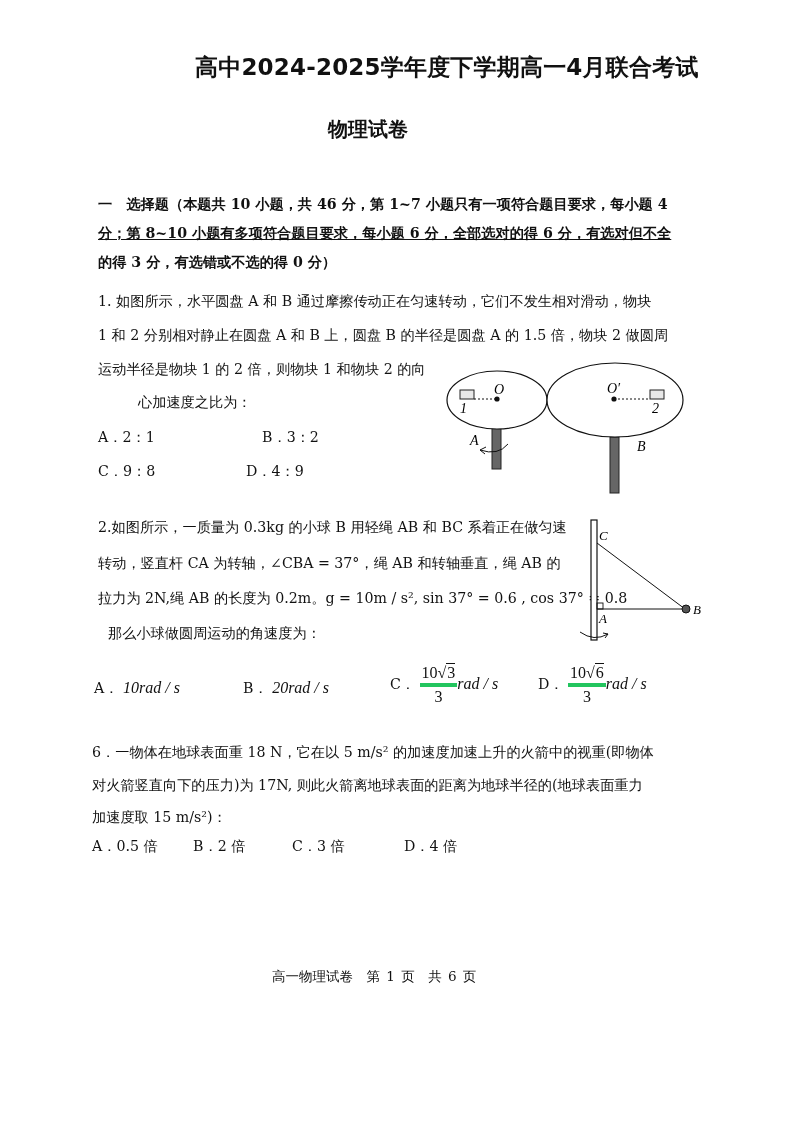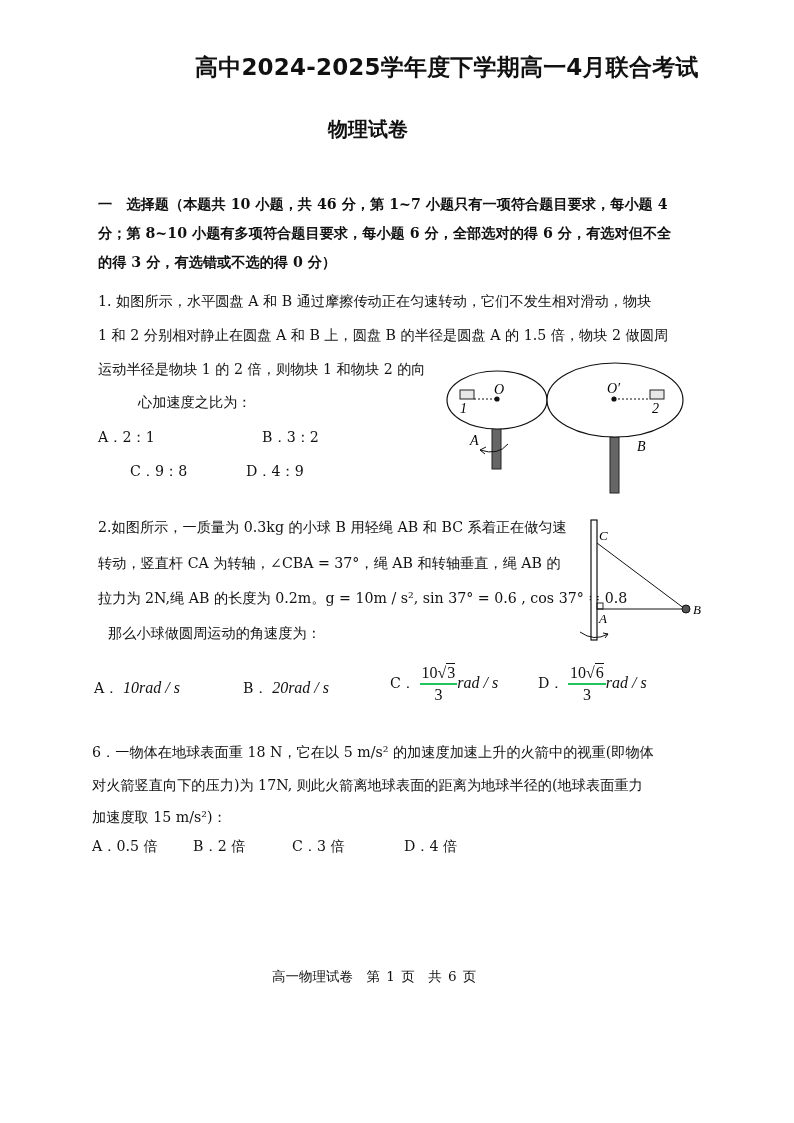--- a/index.html
+++ b/index.html
@@ -5,49 +5,49 @@
   html, body { margin: 0; padding: 0; background: #ffffff; }
   body { width: 794px; height: 1123px; position: relative; overflow: hidden; color: #111; font-family: "DejaVu Serif", "Liberation Serif", serif; }
   .abs { position: absolute; white-space: nowrap; }
   .title { left: 195px; top: 52px; font-family: "DejaVu Sans", "Liberation Sans", sans-serif; font-weight: bold; font-size: 23px; letter-spacing: 0.2px; }
   .subtitle { left: 328px; top: 116px; font-weight: bold; font-size: 20px; }
   .line { font-size: 14.2px; line-height: 17px; }
   .bold { font-weight: bold; }
   .opt { font-size: 14.2px; }
   .it { font-style: italic; font-family: "Liberation Serif", serif; }
   .frac { display: inline-flex; flex-direction: column; align-items: center; vertical-align: middle; font-family: "Liberation Serif", serif; font-size: 16px; }
-  .frac .num { border-bottom: 2px solid #22c55e; padding: 0 2px 1px; }
+  .frac .num { border-bottom: 4px solid #22c55e; padding: 0 2px 1px; }
   .frac .den { padding-top: 1px; }
   .sqrt { border-top: 1px solid #111; padding-left: 1px; }
   .footer { left: 272px; top: 968px; font-size: 13.5px; word-spacing: 2px; }
   svg text { font-family: "Liberation Serif", serif; font-style: italic; }
 </style>
 </head>
 <body>
 
 <div class="abs title">高中2024-2025学年度下学期高一4月联合考试</div>
 <div class="abs subtitle">物理试卷</div>
 
 <div class="abs line bold" style="left:98px; top:196px;">一　选择题（本题共 10 小题，共 46 分，第 1~7 小题只有一项符合题目要求，每小题 4</div>
-<div class="abs line bold" style="left:98px; top:225px;">分；第 8~10 小题有多项符合题目要求，每小题 6 分，全部选对的得 6 分，有选对但不全</div>
+<div class="abs line bold" style="left:98px; top:225px;text-decoration:underline;">分；第 8~10 小题有多项符合题目要求，每小题 6 分，全部选对的得 6 分，有选对但不全</div>
 <div class="abs line bold" style="left:98px; top:254px;">的得 3 分，有选错或不选的得 0 分）</div>
 
 <div>
   <div class="abs line" style="left:98px; top:293px;">1. 如图所示，水平圆盘 A 和 B 通过摩擦传动正在匀速转动，它们不发生相对滑动，物块</div>
   <div class="abs line" style="left:98px; top:327px;">1 和 2 分别相对静止在圆盘 A 和 B 上，圆盘 B 的半径是圆盘 A 的 1.5 倍，物块 2 做圆周</div>
   <div class="abs line" style="left:98px; top:361px;">运动半径是物块 1 的 2 倍，则物块 1 和物块 2 的向</div>
   <div class="abs line" style="left:98px; top:394px;margin-left:40px;">心加速度之比为：</div>
 
   <div class="abs opt" style="left:98px; top:428px;">
     <span>A．</span><span>2：1</span>
   </div>
   <div class="abs opt" style="left:246px; top:428px;margin-left:16px;">
     <span>B．</span><span>3：2</span>
   </div>
-  <div class="abs opt" style="left:98px; top:462px;margin-left:32px;">
+  <div class="abs opt" style="left:98px; top:462px;">
     <span>C．</span><span>9：8</span>
   </div>
   <div class="abs opt" style="left:246px; top:462px;">
     <span>D．</span><span>4：9</span>
   </div>
 
   <svg class="abs" style="left:440px; top:355px;" width="260" height="145">
 
     <rect x="52" y="72" width="9" height="42" fill="#666" stroke="#222" stroke-width="1"></rect>
 

